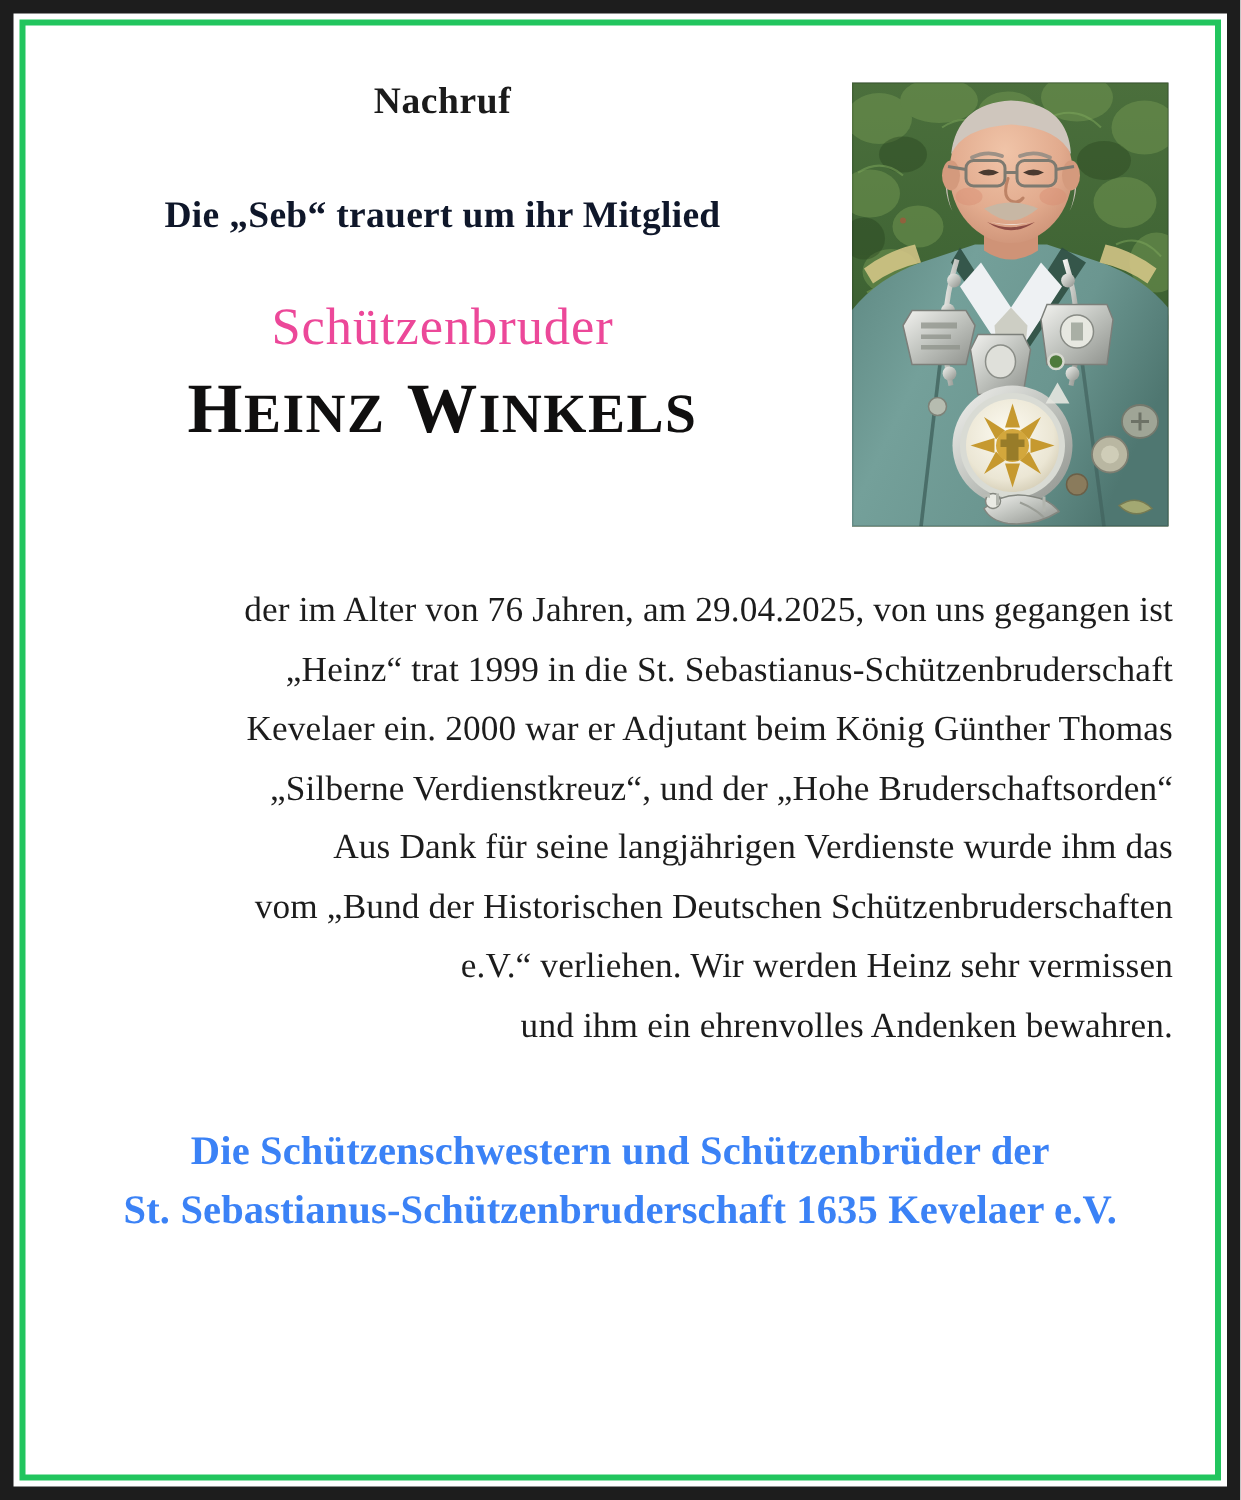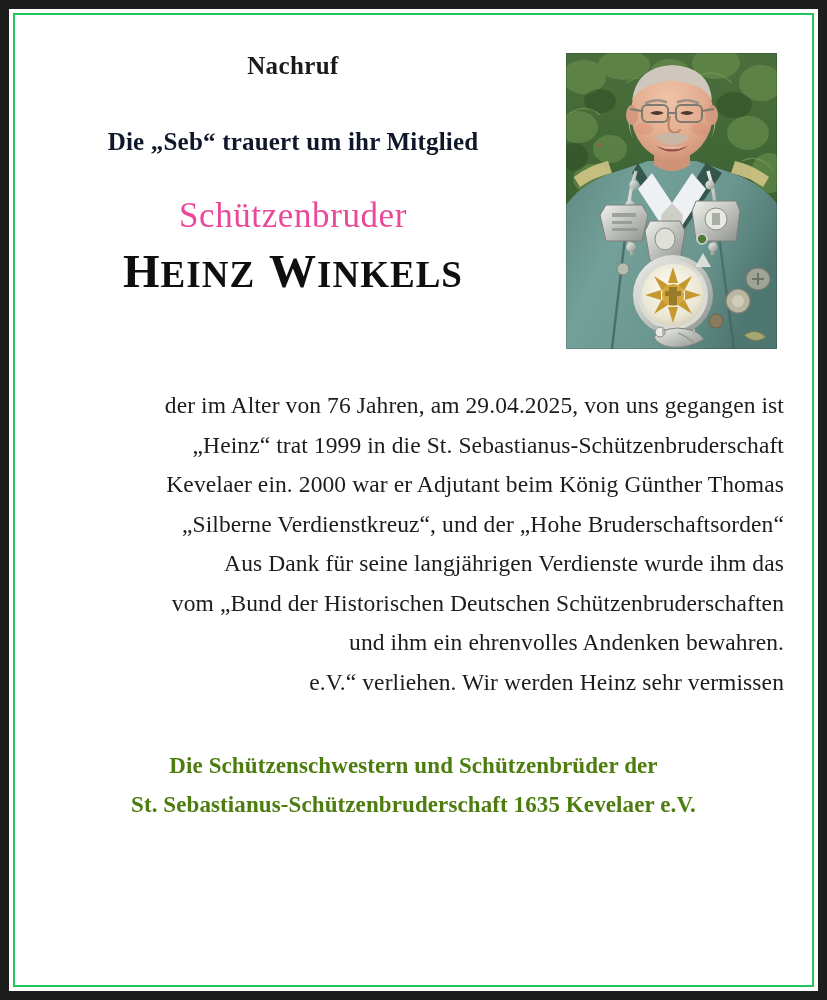--- a/index.html
+++ b/index.html
@@ -22,21 +22,21 @@
     width: 827px;
     height: 1000px;
     background: #ffffff;
     border: 9px solid #1d1d1d;   
     padding: 4px;                 
   }
   .notice-inner {
     box-sizing: border-box;
     width: 100%;
     height: 100%;
-    border: 2px solid #22c55e;    
+    border: 4px solid #22c55e;    
     background: #ffffff;
     position: relative;
     overflow: hidden;
   }
 
   
   .header-zone {
     position: relative;
     height: 327px;
   }
@@ -122,24 +122,24 @@
     letter-spacing: 0.1px;
   }
   .body-copy p.lead { padding-top: 44px; }
 
   .signature {
     padding: 44px 28px 0;
     text-align: center;
   }
   .signature p {
     margin: 0;
-    font-size: 23px;
+    font-size: 27px;
     line-height: 39px;
     font-weight: bold;
-    color: #4d7c0f;
+    color: #3b82f6;
     letter-spacing: 0.1px;
   }
 </style>
 </head>
 <body>
 
 <div class="notice-frame">
   <div class="notice-inner">
 
     <div class="header-zone">
@@ -334,22 +334,22 @@
       </div>
     </div>
 
     <div class="body-copy">
       <p class="lead">der im Alter von 76 Jahren, am 29.04.2025, von uns gegangen ist</p>
       <p>„Heinz“ trat 1999 in die St. Sebastianus-Schützenbruderschaft</p>
       <p>Kevelaer ein.  2000 war er Adjutant beim König Günther Thomas</p>
       <p>„Silberne Verdienstkreuz“, und der „Hohe Bruderschaftsorden“</p>
       <p>Aus Dank für seine langjährigen Verdienste wurde ihm das</p>
       <p>vom  „Bund der Historischen Deutschen Schützenbruderschaften</p>
+      <p>e.V.“ verliehen.  Wir werden Heinz sehr vermissen</p>
       <p>und ihm ein ehrenvolles Andenken bewahren.</p>
-      <p>e.V.“ verliehen.  Wir werden Heinz sehr vermissen</p>
     </div>
 
     <div class="signature">
       <p>Die Schützenschwestern und Schützenbrüder der</p>
       <p>St. Sebastianus-Schützenbruderschaft 1635 Kevelaer e.V.</p>
     </div>
 
   </div>
 </div>
 

